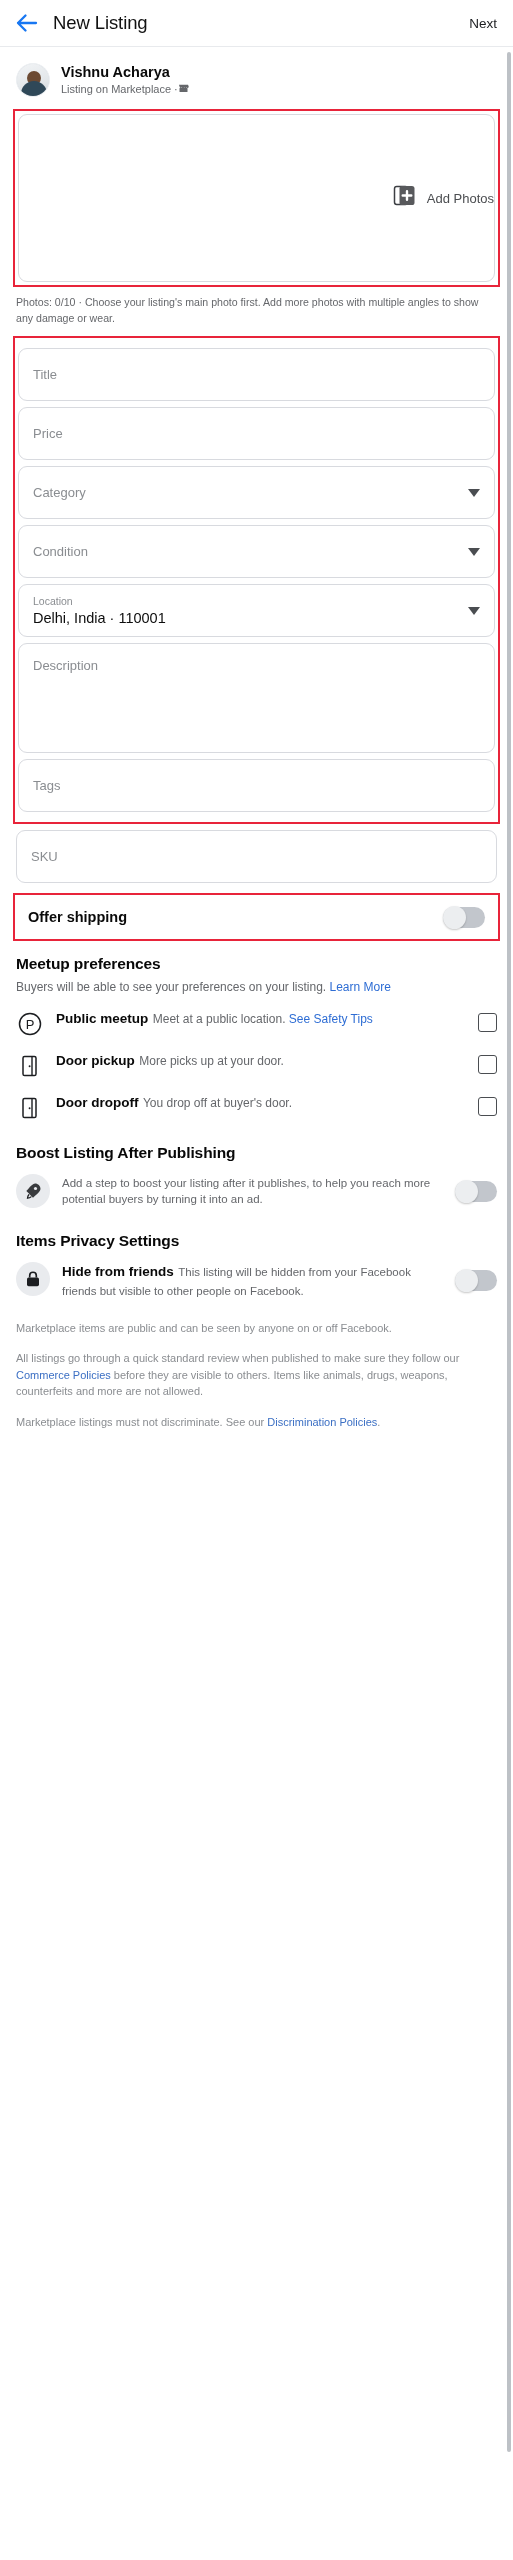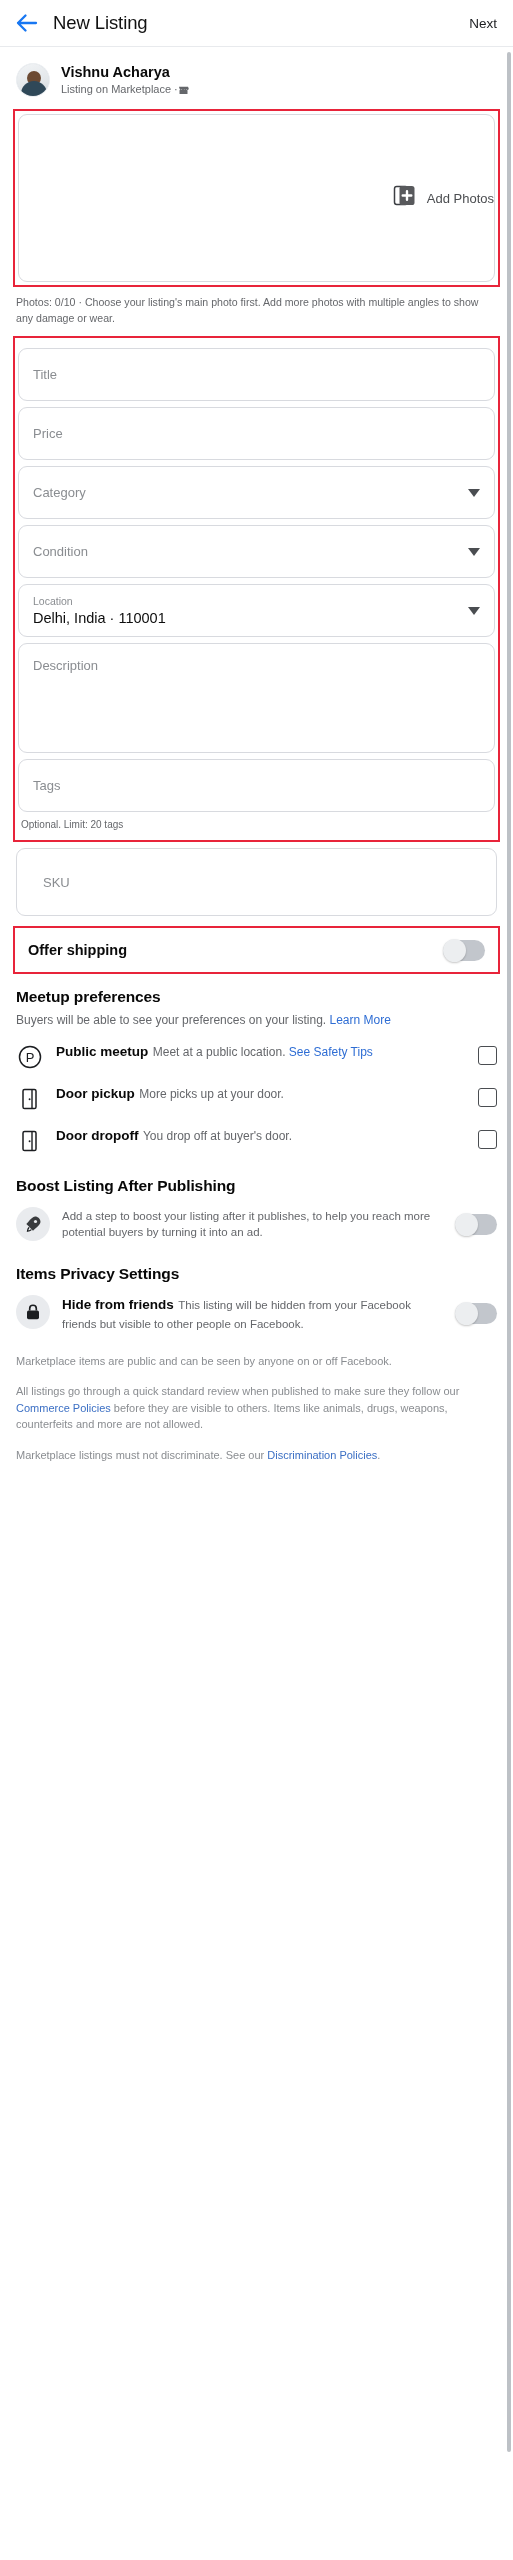--- a/index.html
+++ b/index.html
@@ -62,21 +62,21 @@
     position:absolute; width:26px; height:15px; border-radius:13px 13px 0 0;
     background:#2f4858; left:4px; bottom:0;
   }
   .avatar .bg {
     position:absolute; inset:0; background:linear-gradient(160deg,#f2f4f6 0%,#e3e7ea 60%,#cfd6da 100%);
   }
   .profile-text { margin-left: 11px; }
   .profile-name { font-size: 14.5px; font-weight: 700; color: #0a0a0a; line-height: 17px; }
   .profile-sub {
     font-size: 11px; color: #65676b; line-height: 15px;
-    display: flex; align-items: center; gap: 0; margin-top: 1px;
+    display: flex; gap: 0; margin-top: 1px;
   }
   .store-icon { display:inline-block; width:11px; height:10px; }
 
   
   .hl { border: 2px solid #e8243a; }
 
   
   .photo-wrap { margin: 0 13px; padding: 3px; }
   .photo-box {
     height: 168px;
@@ -123,21 +123,21 @@
   }
   .tags-note {
     font-size: 10px; color: #65676b;
     padding: 1px 3px 6px 3px;
   }
 
   
   .sku-wrap { margin: 6px 16px 0 16px; }
   .sku-field {
     border: 1px solid #d8dadf; border-radius: 9px;
-    height: 68px; display: flex; align-items: center; padding: 0 26px;
+    height: 53px; display: flex; align-items: center; padding: 0 14px;
   }
 
   
   .shipping-wrap { margin: 10px 13px 0 13px; padding: 4px 4px; }
   .shipping-row {
     display: flex; align-items: center; justify-content: space-between;
     height: 36px; padding: 0 9px;
   }
   .shipping-label { font-size: 14.5px; font-weight: 700; color: #0a0a0a; }
 
@@ -288,21 +288,20 @@
   </div>
 
   <div class="field tall">
     <span class="field-placeholder">Description</span>
   </div>
 
   <div class="field">
     <span class="field-placeholder">Tags</span>
   </div>
 
-  <div class="tags-note">Optional. Limit: 20 tags</div>
 </div>
 
 <div class="sku-wrap">
   <div class="sku-field">
     <span class="field-placeholder">SKU</span>
   </div>
 </div>
 
 <div class="shipping-wrap hl">
   <div class="shipping-row">

